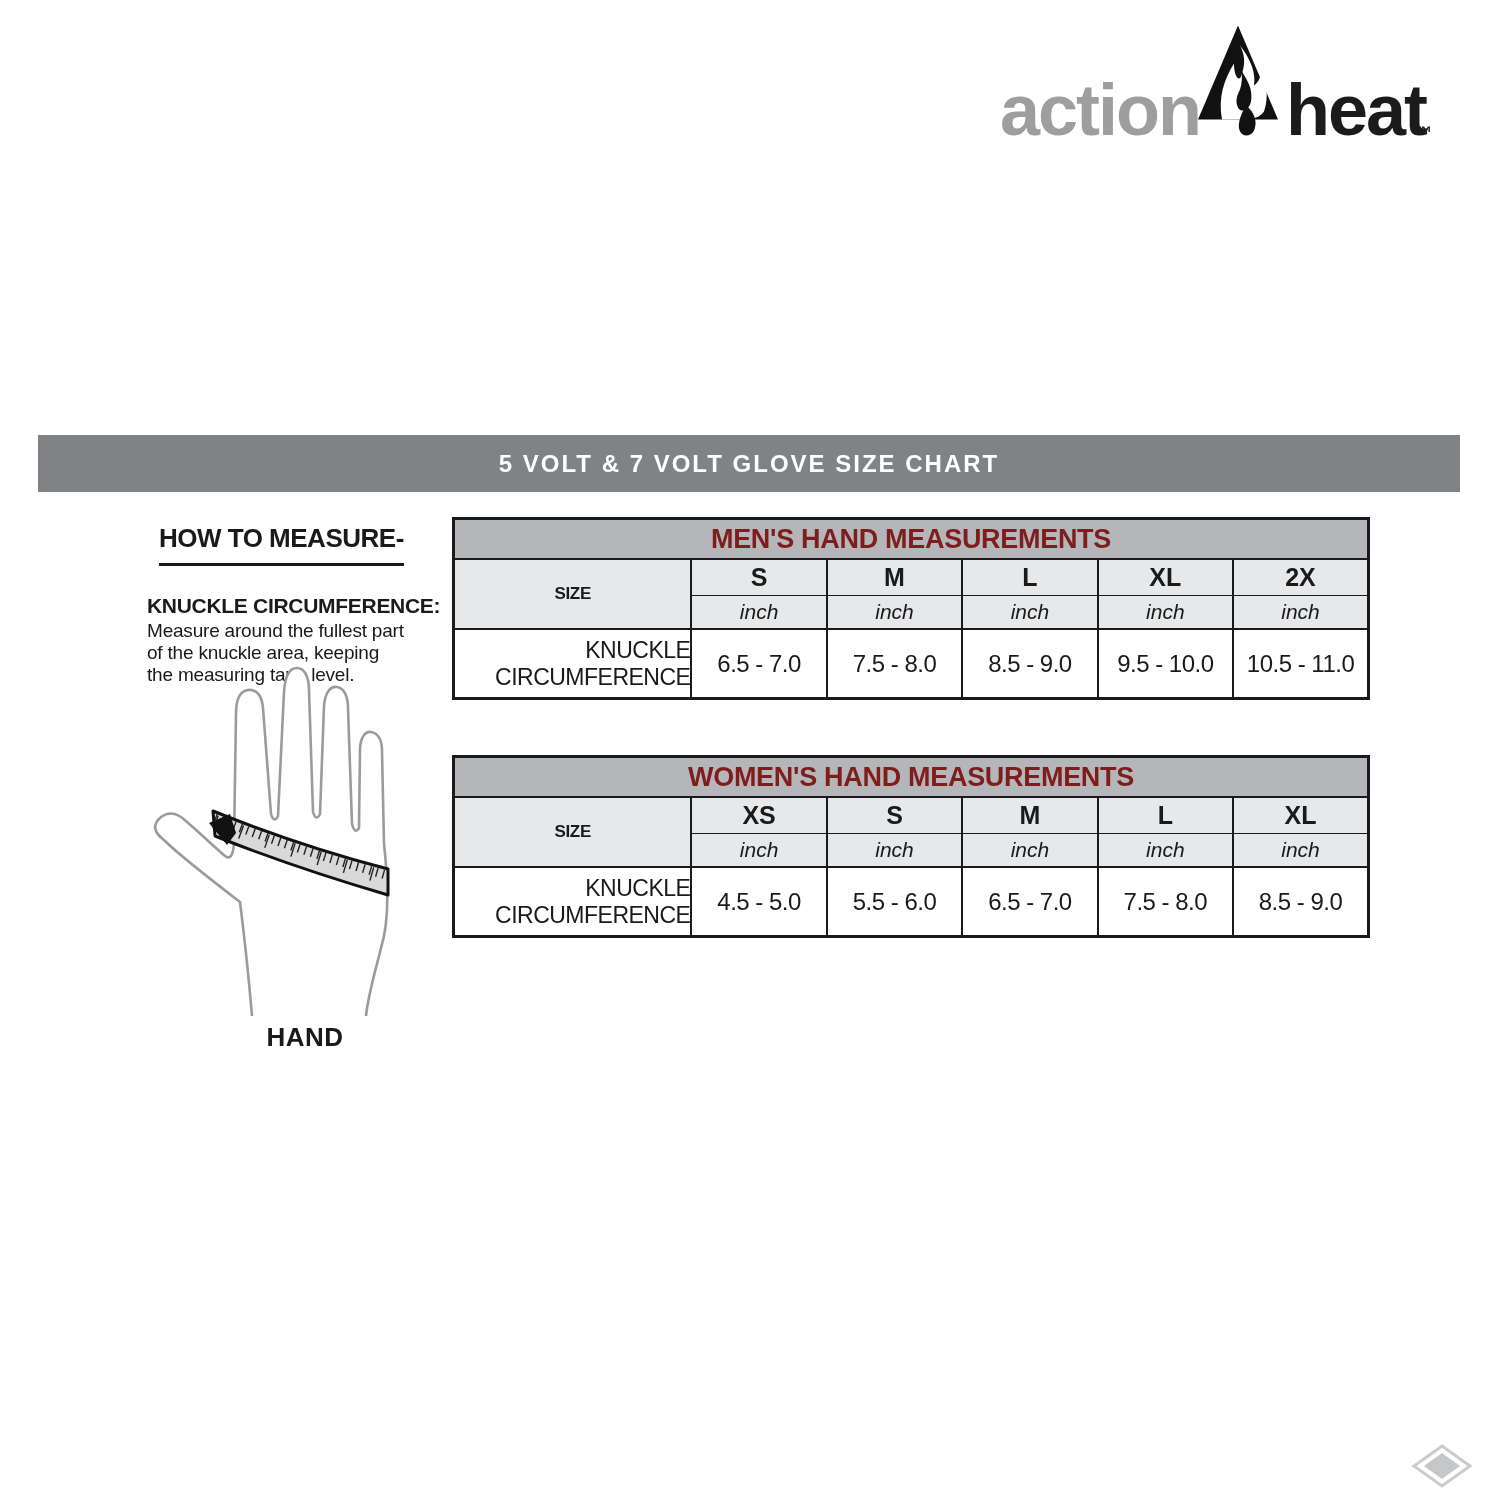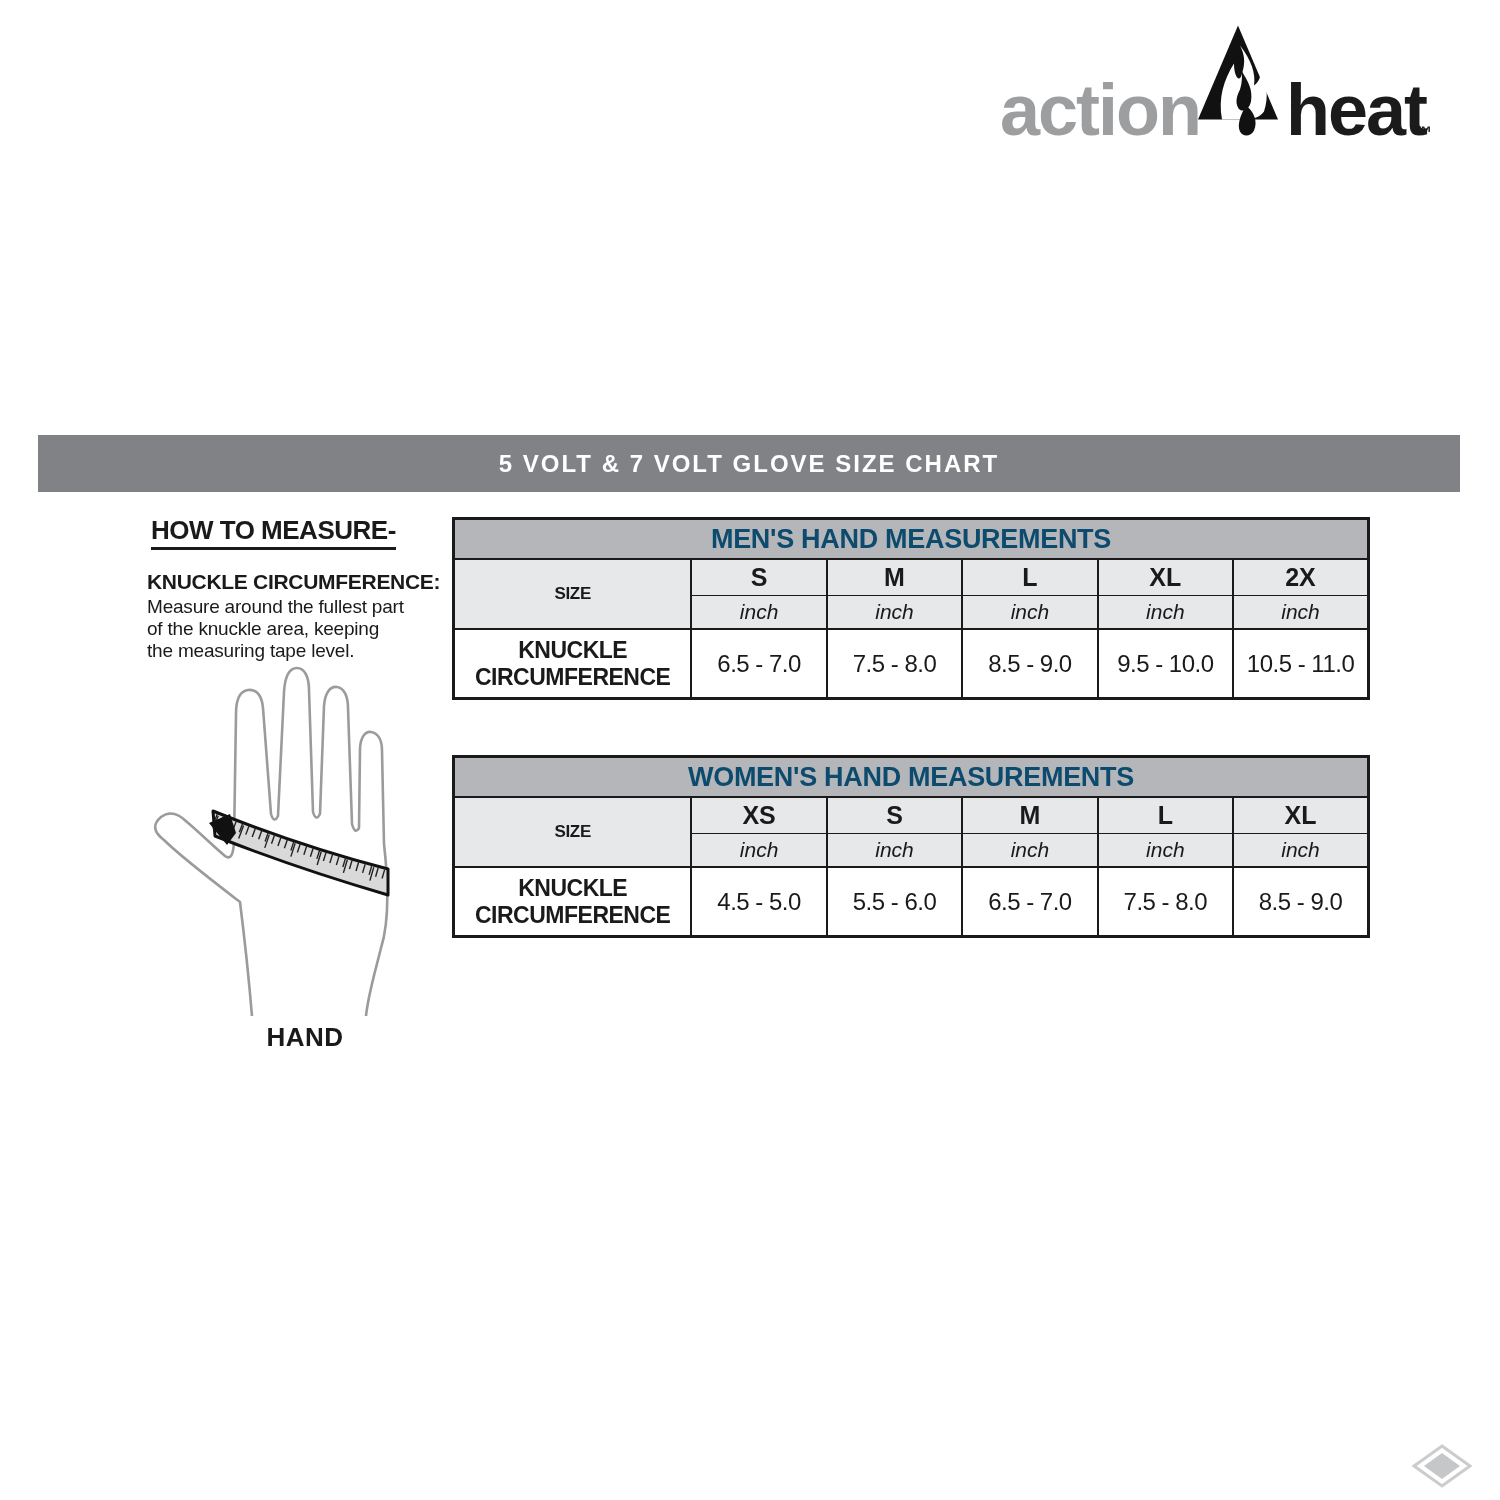--- a/index.html
+++ b/index.html
@@ -17,39 +17,39 @@
   .logo .tm{position:absolute;left:414px;bottom:6px;font-size:18px;color:#1b1b1b;font-weight:bold;}
   
   .banner{
     position:absolute;left:38px;top:435px;width:1422px;height:57px;
     background:#818285;display:flex;align-items:center;justify-content:center;
   }
   .banner .ttl{color:#ffffff;font-weight:bold;font-size:24px;letter-spacing:2px;}
   
   .measure{position:absolute;left:147px;top:511px;width:305px;}
   .measure .h1{display:inline-block;font-size:26px;font-weight:bold;letter-spacing:-0.5px;
-    border-bottom:3px solid #1a1a1a;padding-bottom:1px;margin:4px;}
+    border-bottom:3px solid #1a1a1a;padding-bottom:9px;margin:12px;}
   .measure .h2{font-size:21px;font-weight:bold;letter-spacing:-0.3px;margin:16px 0 2px 0;}
   .measure .body{font-size:19px;line-height:1.16;margin:0;width:258px;letter-spacing:-0.2px;}
   .hand-wrap{position:absolute;left:140px;top:648px;width:310px;height:368px;}
   .hand-label{position:absolute;left:240px;top:1022px;width:130px;text-align:center;
     font-size:26px;font-weight:bold;letter-spacing:0.5px;}
   
   .sizetable{
     position:absolute;left:452px;width:918px;border-collapse:collapse;table-layout:fixed;
     border:3px solid #1a1a1a;
   }
   .men-table{top:517px;}
   .women-table{top:755px;border-radius:17px;}
   .sizetable td,.sizetable th{border:2px solid #1a1a1a;text-align:center;vertical-align:middle;padding:0;}
-  .sizetable .ttl{background:#b5b6b9;font-size:27px;font-weight:bold;height:38px;letter-spacing:-0.3px;color:#0c4a6e;}
+  .sizetable .ttl{background:#b5b6b9;font-size:27px;font-weight:bold;height:38px;letter-spacing:-0.3px;color:#7f1d1d;}
   .sizetable .sizecell{background:#e7e8ea;font-size:17px;font-weight:bold;letter-spacing:-0.3px;}
   .sizetable .sz{background:#e7e8ea;font-size:25px;font-weight:bold;height:35px;border-bottom-width:1px;}
   .sizetable .unit{background:#e7e8ea;font-size:21px;font-style:italic;height:32px;border-top-width:1px;}
-  .sizetable .rowlbl{background:#ffffff;font-size:23px;font-weight:bold;line-height:1.15;letter-spacing:-0.5px;height:67px;}
+  .sizetable .rowlbl{background:#ffffff;font-size:23px;font-weight:normal;line-height:1.15;letter-spacing:-0.5px;height:67px;text-align:right;}
   .sizetable .val{background:#ffffff;font-size:24px;letter-spacing:-0.5px;white-space:nowrap;}
   
   .diamond{position:absolute;left:1411px;top:1444px;}
 </style>
 </head>
 <body>
 
 <div class="logo">
   <span class="word w1">action</span>
   <svg class="mark" width="88" height="118" viewBox="0 0 88 115">

